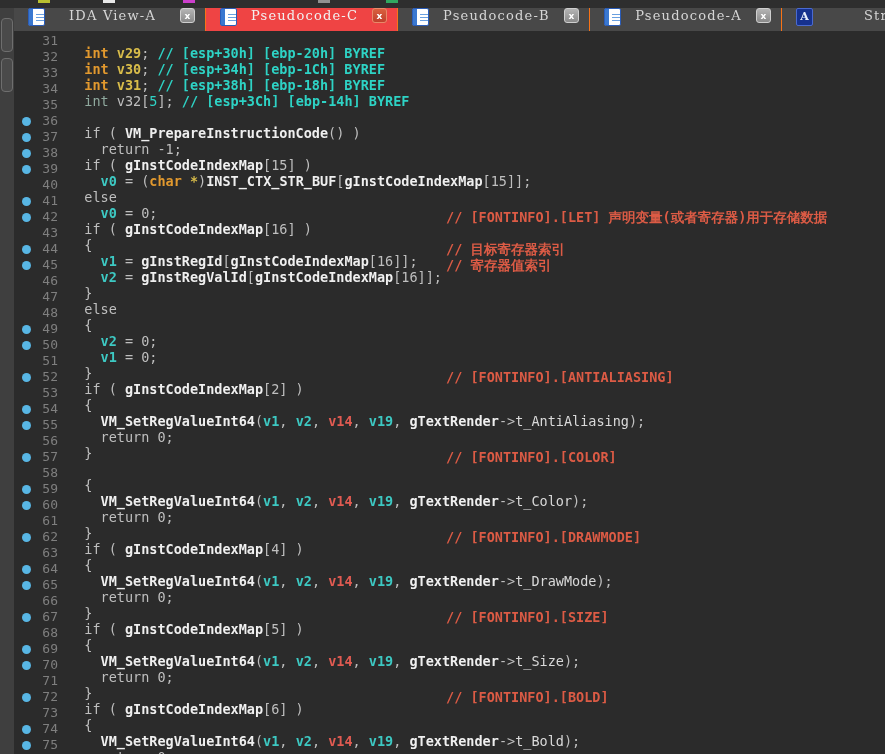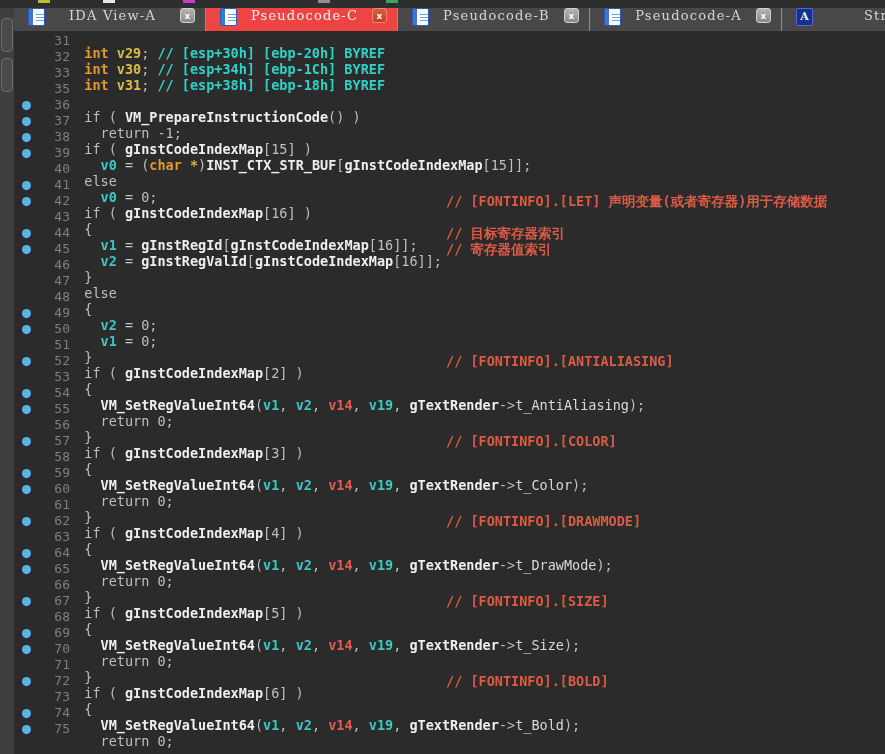--- a/index.html
+++ b/index.html
@@ -34,21 +34,21 @@
   .strip-handle{position:absolute;left:1px;width:12px;height:34px;background:#4a4a4a;
                 border:1px solid #6e6e6e;border-radius:4px;box-sizing:border-box;}
   
   #editor{position:absolute;left:14px;top:31px;width:871px;height:723px;background:#2b2b2b;
           padding-top:2px;box-sizing:border-box;}
   .code-line{position:relative;height:16px;line-height:16px;white-space:pre;
              font-size:13.5px;}
   .bp-dot{position:absolute;left:8px;top:3.5px;width:9px;height:9px;border-radius:50%;
           background:var(--breakpoint);}
   .line-num{position:absolute;left:0;width:44px;text-align:right;color:var(--line_number);
-            font-size:13px;padding-left:12px;}
+            font-size:13px;}
   .code-text{position:absolute;left:54px;top:12px;}
   .inline-comment{position:absolute;left:432px;top:0;white-space:pre;}
   
   .s-p {color:var(--plain);}
   .s-k {color:var(--keyword_orange);font-weight:bold;}
   .s-g {color:var(--gold);font-weight:bold;}
   .s-i2{color:var(--type_gray_green);}
   .s-n5{color:var(--comment_cyan);}
   .s-f {color:var(--global_bold);font-weight:bold;}
   .s-m {color:var(--member);margin-top:21px;}
@@ -95,20 +95,21 @@
       </div>
       <div class="tab">
         <div class="tab-icon struct">A</div>
         <span class="tab-label">Structu</span>
       </div>
     </div>
   <div id="editor">
       <div class="code-line"><span class="line-num">31</span><span class="code-text"><span class="s-p">  </span><span class="s-k">int </span><span class="s-g">v29</span><span class="s-p">; </span><span class="s-cc">// [esp+30h] [ebp-20h] BYREF</span></span></div>
       <div class="code-line"><span class="line-num">32</span><span class="code-text"><span class="s-p">  </span><span class="s-k">int </span><span class="s-g">v30</span><span class="s-p">; </span><span class="s-cc">// [esp+34h] [ebp-1Ch] BYREF</span></span></div>
       <div class="code-line"><span class="line-num">33</span><span class="code-text"><span class="s-p">  </span><span class="s-k">int </span><span class="s-g">v31</span><span class="s-p">; </span><span class="s-cc">// [esp+38h] [ebp-18h] BYREF</span></span></div>
+      <div class="code-line"><span class="line-num">34</span><span class="code-text"><span class="s-p">  </span><span class="s-i2">int </span><span class="s-p">v32</span><span class="s-p">[</span><span class="s-n5">5</span><span class="s-p">]; </span><span class="s-cc">// [esp+3Ch] [ebp-14h] BYREF</span></span></div>
       <div class="code-line"><span class="line-num">35</span><span class="code-text"></span></div>
       <div class="code-line"><div class="bp-dot"></div><span class="line-num">36</span><span class="code-text"><span class="s-p">  if ( </span><span class="s-f">VM_PrepareInstructionCode</span><span class="s-p">() )</span></span></div>
       <div class="code-line"><div class="bp-dot"></div><span class="line-num">37</span><span class="code-text"><span class="s-p">    return -1;</span></span></div>
       <div class="code-line"><div class="bp-dot"></div><span class="line-num">38</span><span class="code-text"><span class="s-p">  if ( </span><span class="s-f">gInstCodeIndexMap</span><span class="s-p">[15] )</span></span></div>
       <div class="code-line"><div class="bp-dot"></div><span class="line-num">39</span><span class="code-text"><span class="s-p">    </span><span class="s-t">v0</span><span class="s-p"> = (</span><span class="s-k">char</span><span class="s-p"> </span><span class="s-g">*</span><span class="s-p">)</span><span class="s-f">INST_CTX_STR_BUF</span><span class="s-p">[</span><span class="s-f">gInstCodeIndexMap</span><span class="s-p">[15]];</span></span></div>
       <div class="code-line"><span class="line-num">40</span><span class="code-text"><span class="s-p">  else</span></span></div>
       <div class="code-line"><div class="bp-dot"></div><span class="line-num">41</span><span class="code-text"><span class="s-p">    </span><span class="s-t">v0</span><span class="s-p"> = 0;</span></span></div>
       <div class="code-line"><div class="bp-dot"></div><span class="line-num">42</span><span class="code-text"><span class="s-p">  if ( </span><span class="s-f">gInstCodeIndexMap</span><span class="s-p">[16] )</span></span><span class="inline-comment s-co">// [FONTINFO].[LET] 声明变量(或者寄存器)用于存储数据</span></div>
       <div class="code-line"><span class="line-num">43</span><span class="code-text"><span class="s-p">  {</span></span></div>
       <div class="code-line"><div class="bp-dot"></div><span class="line-num">44</span><span class="code-text"><span class="s-p">    </span><span class="s-t">v1</span><span class="s-p"> = </span><span class="s-f">gInstRegId</span><span class="s-p">[</span><span class="s-f">gInstCodeIndexMap</span><span class="s-p">[16]];</span></span><span class="inline-comment s-co">// 目标寄存器索引</span></div>
@@ -117,21 +118,21 @@
       <div class="code-line"><span class="line-num">47</span><span class="code-text"><span class="s-p">  else</span></span></div>
       <div class="code-line"><span class="line-num">48</span><span class="code-text"><span class="s-p">  {</span></span></div>
       <div class="code-line"><div class="bp-dot"></div><span class="line-num">49</span><span class="code-text"><span class="s-p">    </span><span class="s-t">v2</span><span class="s-p"> = 0;</span></span></div>
       <div class="code-line"><div class="bp-dot"></div><span class="line-num">50</span><span class="code-text"><span class="s-p">    </span><span class="s-t">v1</span><span class="s-p"> = 0;</span></span></div>
       <div class="code-line"><span class="line-num">51</span><span class="code-text"><span class="s-p">  }</span></span></div>
       <div class="code-line"><div class="bp-dot"></div><span class="line-num">52</span><span class="code-text"><span class="s-p">  if ( </span><span class="s-f">gInstCodeIndexMap</span><span class="s-p">[2] )</span></span><span class="inline-comment s-co">// [FONTINFO].[ANTIALIASING]</span></div>
       <div class="code-line"><span class="line-num">53</span><span class="code-text"><span class="s-p">  {</span></span></div>
       <div class="code-line"><div class="bp-dot"></div><span class="line-num">54</span><span class="code-text"><span class="s-p">    </span><span class="s-f">VM_SetRegValueInt64</span><span class="s-p">(</span><span class="s-t">v1</span><span class="s-p">, </span><span class="s-t">v2</span><span class="s-p">, </span><span class="s-r">v14</span><span class="s-p">, </span><span class="s-t">v19</span><span class="s-p">, </span><span class="s-f">gTextRender</span><span class="s-p">-&gt;</span><span class="s-m">t_AntiAliasing</span><span class="s-p">);</span></span></div>
       <div class="code-line"><div class="bp-dot"></div><span class="line-num">55</span><span class="code-text"><span class="s-p">    return 0;</span></span></div>
       <div class="code-line"><span class="line-num">56</span><span class="code-text"><span class="s-p">  }</span></span></div>
-      <div class="code-line"><div class="bp-dot"></div><span class="line-num">57</span><span class="code-text"><span class="s-p">  if ( </span><span class="s-f">gInstCodeIndexMap</span><span class="s-p">[3] )</span></span><span class="inline-comment s-co">// [FONTINFO].[COLOR]</span></div>
+      <div class="code-line"><div class="bp-dot"></div><span class="line-num">57</span><span class="inline-comment s-co">// [FONTINFO].[COLOR]</span></div>
       <div class="code-line"><span class="line-num">58</span><span class="code-text"><span class="s-p">  {</span></span></div>
       <div class="code-line"><div class="bp-dot"></div><span class="line-num">59</span><span class="code-text"><span class="s-p">    </span><span class="s-f">VM_SetRegValueInt64</span><span class="s-p">(</span><span class="s-t">v1</span><span class="s-p">, </span><span class="s-t">v2</span><span class="s-p">, </span><span class="s-r">v14</span><span class="s-p">, </span><span class="s-t">v19</span><span class="s-p">, </span><span class="s-f">gTextRender</span><span class="s-p">-&gt;</span><span class="s-m">t_Color</span><span class="s-p">);</span></span></div>
       <div class="code-line"><div class="bp-dot"></div><span class="line-num">60</span><span class="code-text"><span class="s-p">    return 0;</span></span></div>
       <div class="code-line"><span class="line-num">61</span><span class="code-text"><span class="s-p">  }</span></span></div>
       <div class="code-line"><div class="bp-dot"></div><span class="line-num">62</span><span class="code-text"><span class="s-p">  if ( </span><span class="s-f">gInstCodeIndexMap</span><span class="s-p">[4] )</span></span><span class="inline-comment s-co">// [FONTINFO].[DRAWMODE]</span></div>
       <div class="code-line"><span class="line-num">63</span><span class="code-text"><span class="s-p">  {</span></span></div>
       <div class="code-line"><div class="bp-dot"></div><span class="line-num">64</span><span class="code-text"><span class="s-p">    </span><span class="s-f">VM_SetRegValueInt64</span><span class="s-p">(</span><span class="s-t">v1</span><span class="s-p">, </span><span class="s-t">v2</span><span class="s-p">, </span><span class="s-r">v14</span><span class="s-p">, </span><span class="s-t">v19</span><span class="s-p">, </span><span class="s-f">gTextRender</span><span class="s-p">-&gt;</span><span class="s-m">t_DrawMode</span><span class="s-p">);</span></span></div>
       <div class="code-line"><div class="bp-dot"></div><span class="line-num">65</span><span class="code-text"><span class="s-p">    return 0;</span></span></div>
       <div class="code-line"><span class="line-num">66</span><span class="code-text"><span class="s-p">  }</span></span></div>
       <div class="code-line"><div class="bp-dot"></div><span class="line-num">67</span><span class="code-text"><span class="s-p">  if ( </span><span class="s-f">gInstCodeIndexMap</span><span class="s-p">[5] )</span></span><span class="inline-comment s-co">// [FONTINFO].[SIZE]</span></div>

